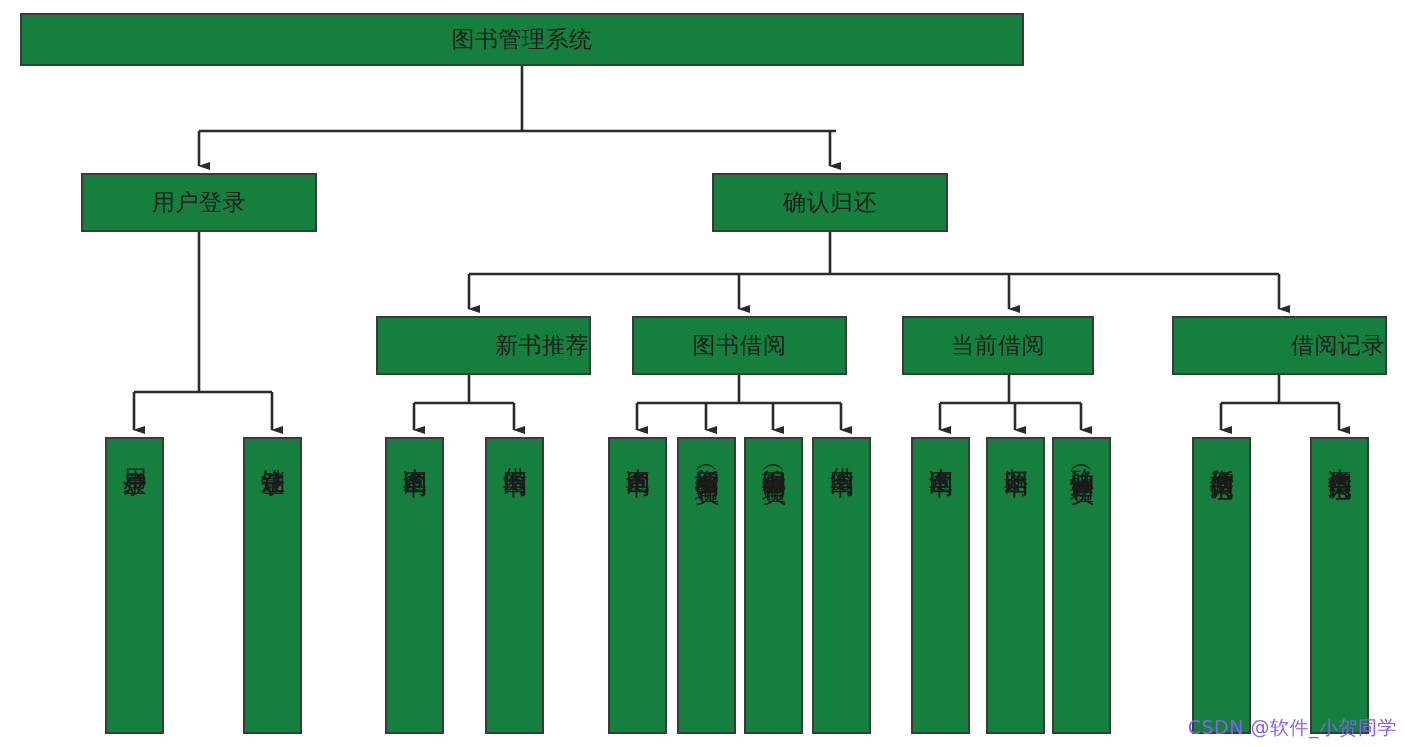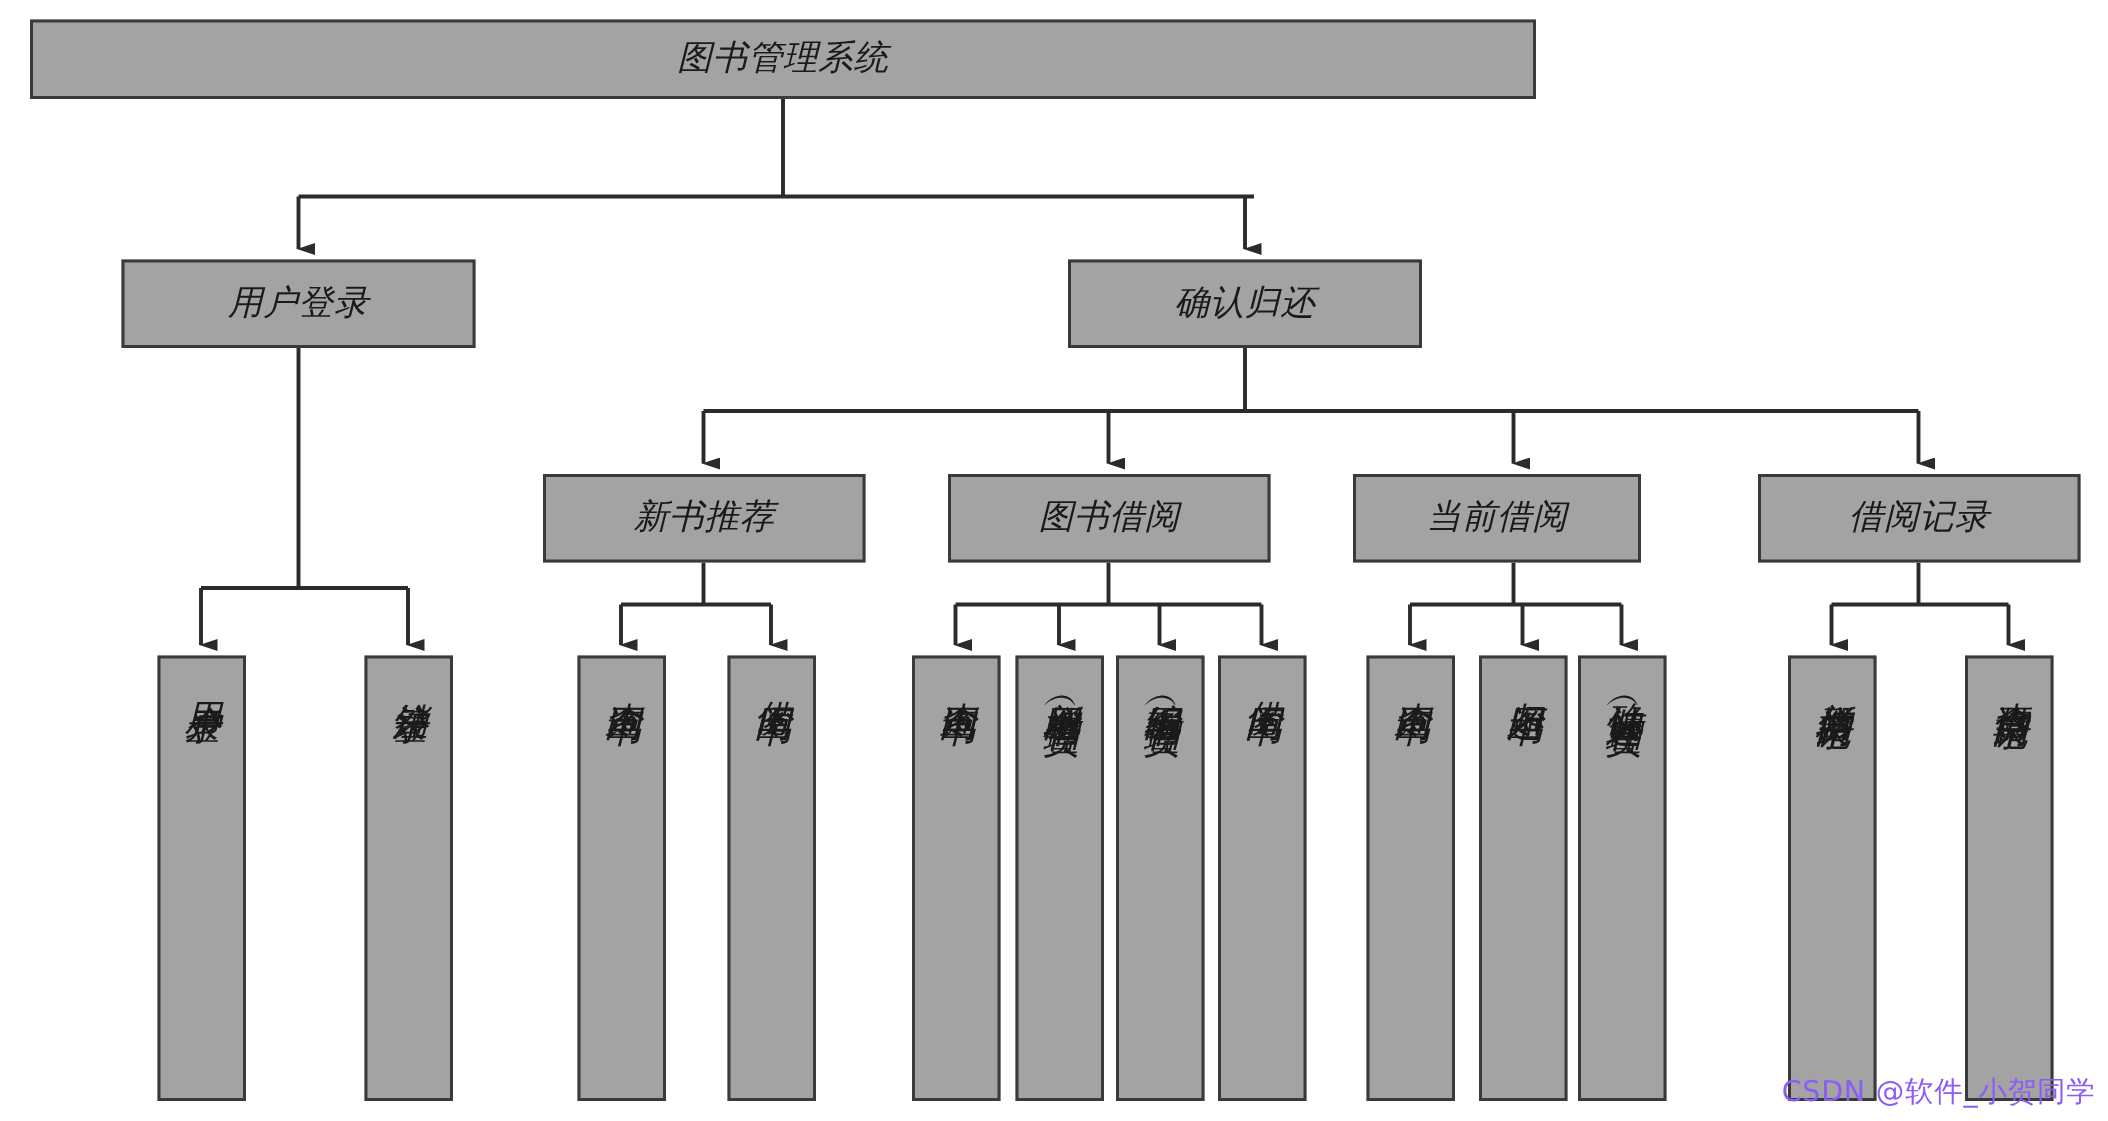--- a/index.html
+++ b/index.html
@@ -21,28 +21,27 @@
   #diagram-svg {
     position: absolute;
     left: 0;
     top: 0;
     width: 1405px;
     height: 747px;
   }
   .node {
     position: absolute;
     box-sizing: border-box;
-    background: #a3a3a3;
+    background: #15803d;
     border: 2px solid #3a3a3a;
     display: flex;
     align-items: center;
     justify-content: center;
     color: #1a1a1a;
     z-index: 3;
-    font-style: italic;
   }
   .node-label {
     display: block;
     text-align: center;
     line-height: 1.18;
     letter-spacing: 0.5px;
     white-space: nowrap;
   }
   .node.horiz .node-label {
     font-size: 23px;
@@ -134,30 +133,30 @@
     <span class="node-label">图书管理系统</span>
   </div>
 
   <div class="node horiz" style="left:81px; top:173px; width:236px; height:59px;">
     <span class="node-label">用户登录</span>
   </div>
   <div class="node horiz" style="left:712px; top:173px; width:236px; height:59px;">
     <span class="node-label">确认归还</span>
   </div>
 
-  <div class="node horiz" style="left:362px; top:316px; width:215px; height:59px;">
+  <div class="node horiz" style="left:376px; top:316px; width:215px; height:59px;justify-content:flex-end;">
     <span class="node-label">新书推荐</span>
   </div>
   <div class="node horiz" style="left:632px; top:316px; width:215px; height:59px;">
     <span class="node-label">图书借阅</span>
   </div>
   <div class="node horiz" style="left:902px; top:316px; width:192px; height:59px;">
     <span class="node-label">当前借阅</span>
   </div>
-  <div class="node horiz" style="left:1172px; top:316px; width:215px; height:59px;">
+  <div class="node horiz" style="left:1172px; top:316px; width:215px; height:59px;justify-content:flex-end;">
     <span class="node-label">借阅记录</span>
   </div>
 
   <div class="node vert" style="left:105px; top:437px; width:59px; height:297px;">
     <span class="node-label">用户登录</span>
   </div>
   <div class="node vert" style="left:243px; top:437px; width:59px; height:297px;">
     <span class="node-label">注销登录</span>
   </div>
   <div class="node vert" style="left:385px; top:437px; width:59px; height:297px;">

